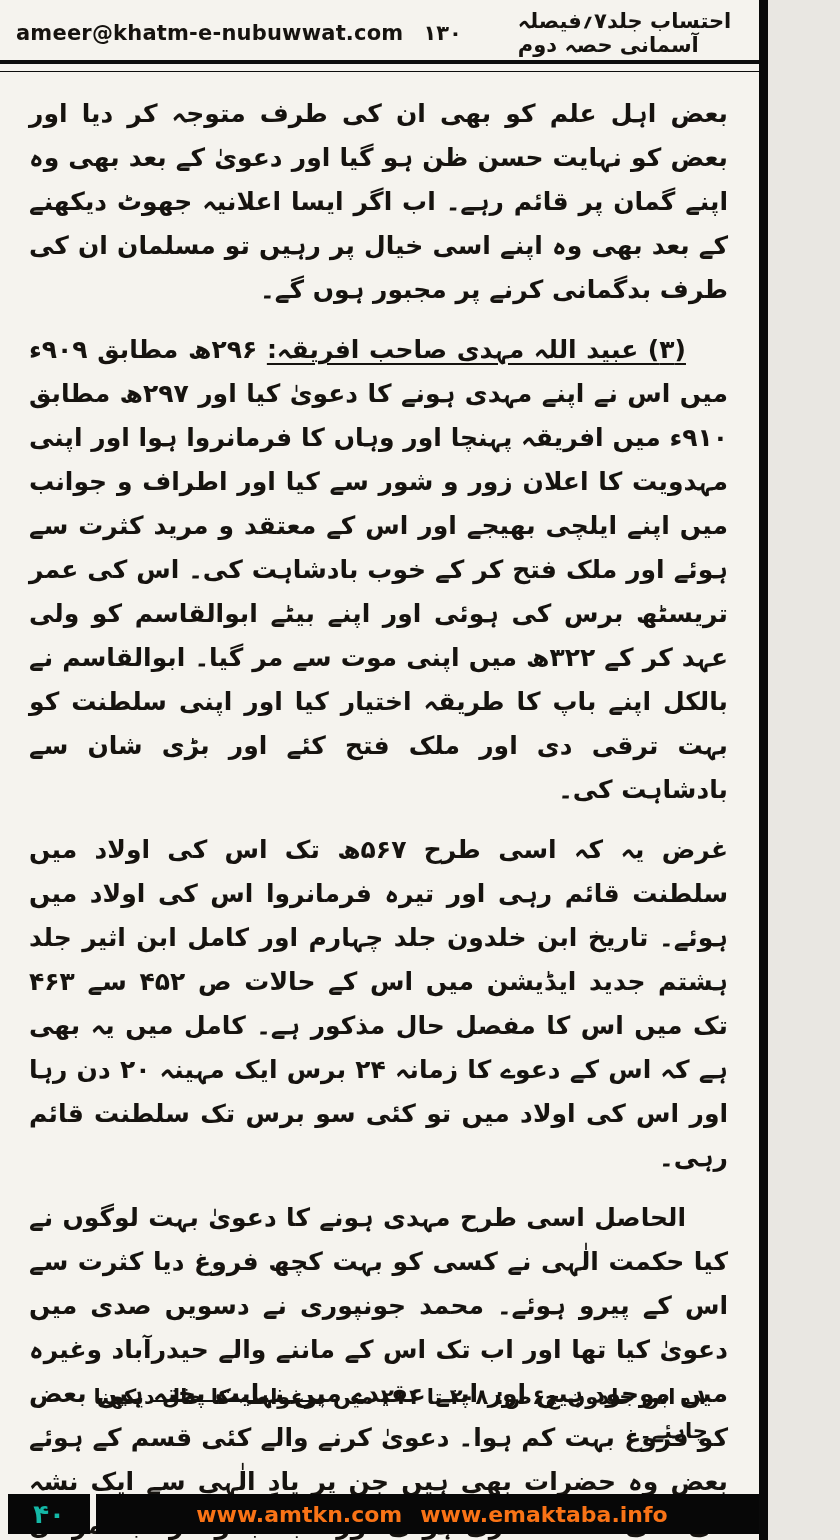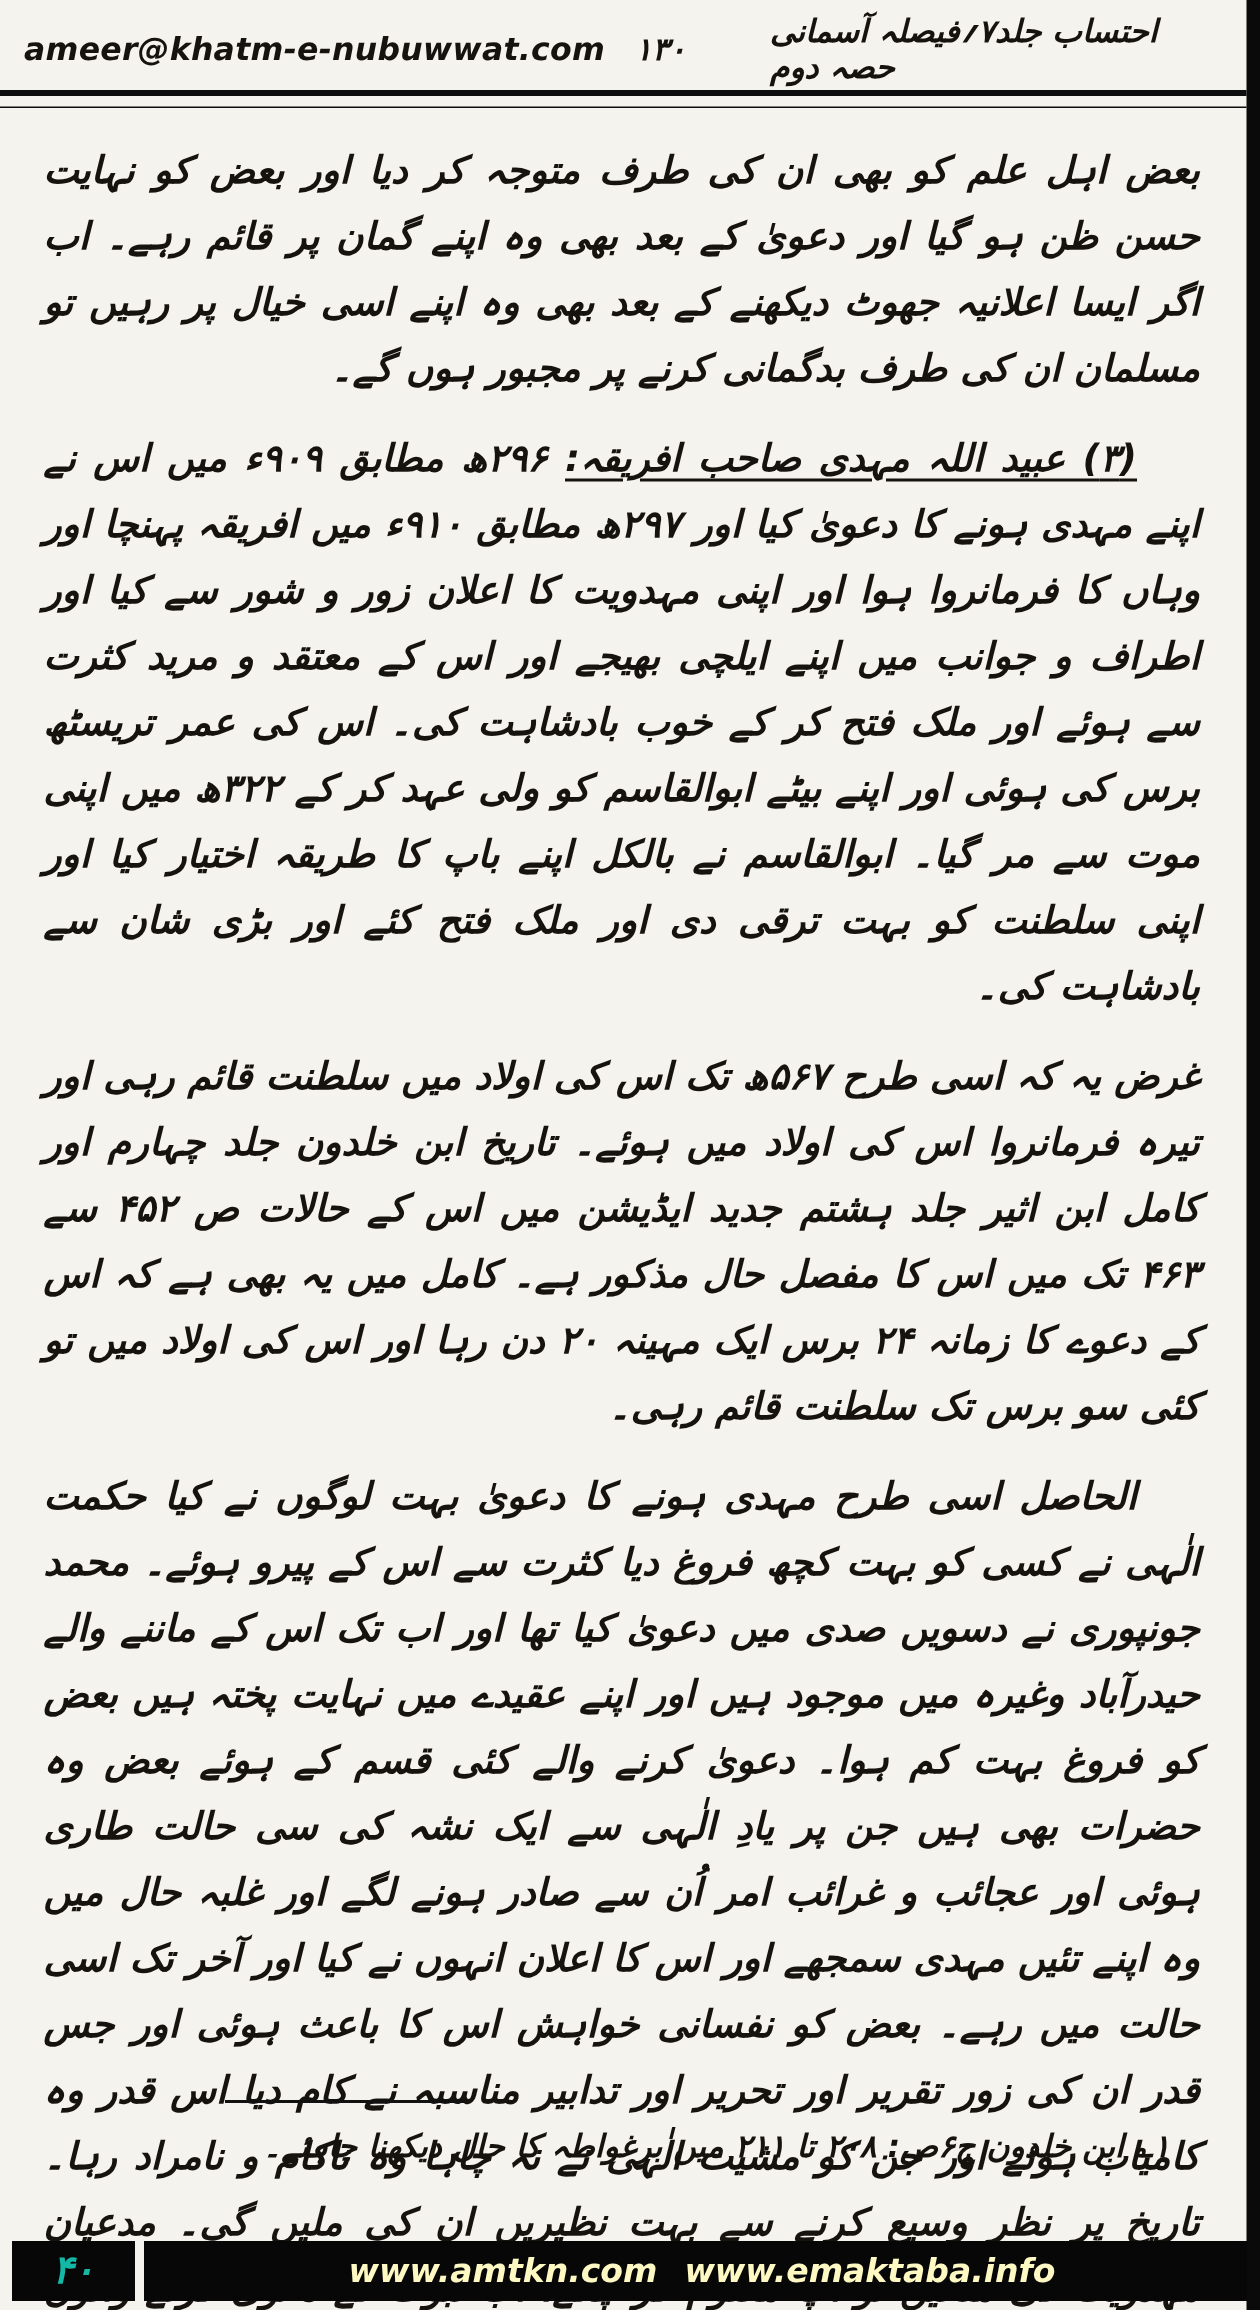--- a/index.html
+++ b/index.html
@@ -3,25 +3,24 @@
 <meta charset="utf-8">
 <style>
   html,body{margin:0;padding:0;}
   body{
     width:840px;height:1540px;
     background:#e9e7e2;
     font-family:"DejaVu Sans",sans-serif;
   }
   .page{
     position:relative;
-    width:840px;height:1540px;
+    width:768px;height:1540px;
     background:#f5f3ee;
     overflow:hidden;
     color:#16130f;
-    font-style:italic;
   }
   .edge-right{
     position:absolute;top:0;right:0;width:9px;height:100%;
     background:#0a0a0a;
   }
   
   .header{
     position:absolute;top:8px;left:16px;right:22px;height:50px;
     display:flex;align-items:center;justify-content:space-between;
   }
@@ -65,21 +64,21 @@
   }
   
   .footer-pagebox{
     position:absolute;left:8px;bottom:6px;width:82px;height:40px;
     background:#070707;color:#14b8a6;
     display:flex;align-items:center;justify-content:center;
     font-weight:bold;font-size:26px;direction:rtl;
   }
   .footer-bar{
     position:absolute;left:96px;right:0;bottom:6px;height:40px;
-    background:#070707;color:#fef9c3;
+    background:#070707;color:#f97316;
     display:flex;align-items:center;justify-content:center;gap:18px;
     font-weight:bold;font-size:22px;direction:ltr;white-space:nowrap;
   }
 </style>
 </head>
 <body>
 
 <div class="page">
 
   <div class="header">

